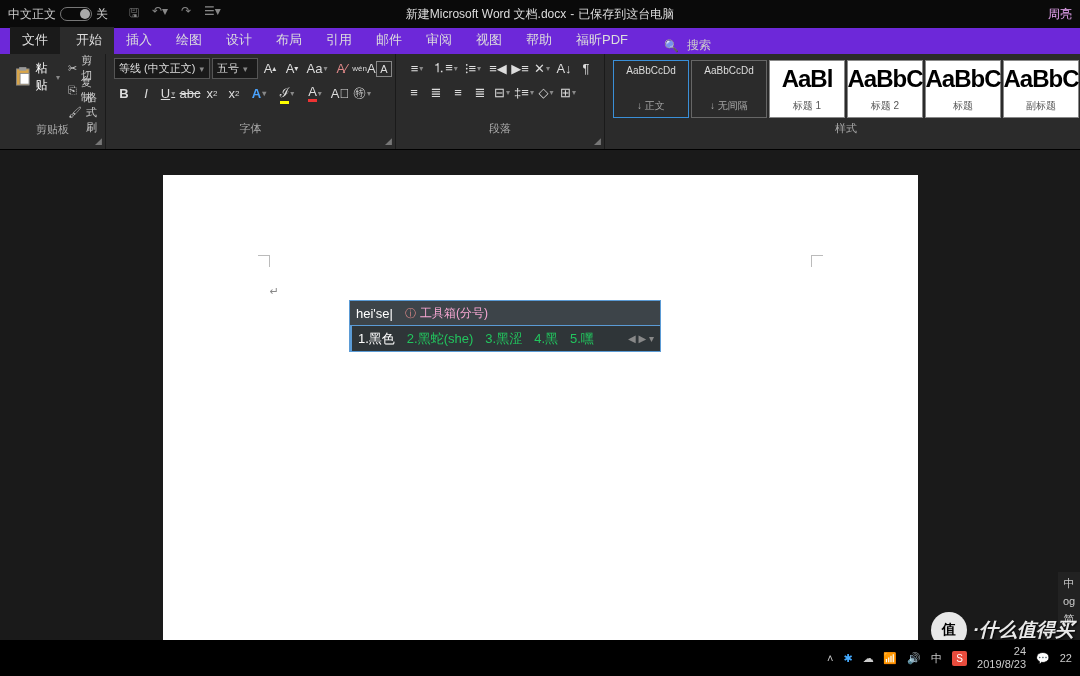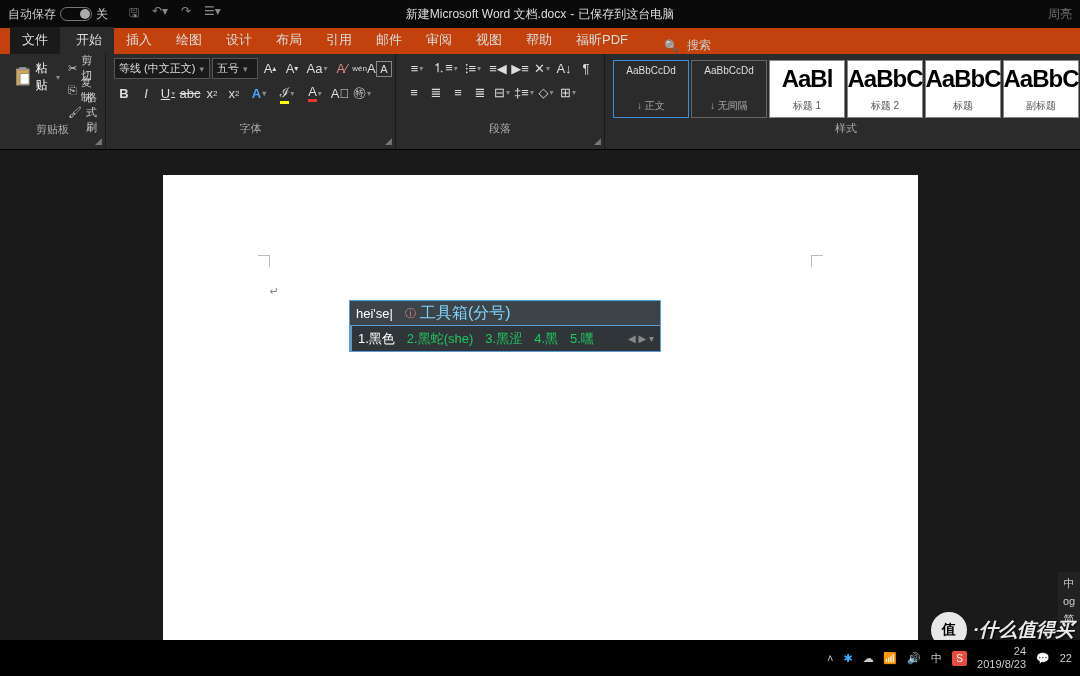--- a/index.html
+++ b/index.html
@@ -6,24 +6,24 @@
 body { width:1080px; height:676px; background:#000; overflow:hidden; position:relative; color:#fff; font-size:12px; }
 
 
 .titlebar { height:28px; background:#0a0a0a; display:flex; align-items:center; padding:0 8px; }
 .autosave { display:flex; gap:4px; align-items:center; color:#ccc; }
 .toggle { width:32px; height:14px; border:1px solid #777; border-radius:8px; position:relative; display:inline-block; }
 .toggle::after { content:""; position:absolute; width:10px; height:10px; border-radius:50%; background:#aaa; top:1px; right:1px; }
 .qat { display:flex; gap:10px; margin-left:18px; color:#888; }
 .qat .btn { width:16px; text-align:center; cursor:pointer; }
 .title-center { position:absolute; left:50%; transform:translateX(-50%); color:#ddd; font-size:12px; display:flex; align-items:center; gap:4px; white-space:nowrap; }
-.title-right { position:absolute; right:8px; color:#737373; }
-
-
-.tabs { height:26px; background:#c2410c; display:flex; align-items:end; padding-left:10px; gap:0; }
+.title-right { position:absolute; right:8px; color:#f0abfc; }
+
+
+.tabs { height:26px; background:#6d28d9; display:flex; align-items:end; padding-left:10px; gap:0; }
 .tab { padding:4px 12px 5px; color:#ddd; font-size:13px; cursor:pointer; }
 .tab.file { background:#1a1a1a; }
 .tab.active { background:#2b2b2b;padding-left:16px; }
 .search-tab { display:flex; align-items:center; gap:8px; margin-left:24px; color:#ccc; }
 
 
 .ribbon { height:96px; background:#2b2b2b; display:flex; border-bottom:1px solid #000; }
 .group { border-right:1px solid #1a1a1a; padding:2px 8px 0; display:flex; flex-direction:column; justify-content:space-between; position:relative; }
 .group-body { flex:1; display:flex; align-items:flex-start; gap:4px; padding-top:2px; }
 .group-label { text-align:center; font-size:11px; color:#aaa; padding-bottom:13px; position:relative; }
@@ -54,21 +54,21 @@
 .doc-area { position:absolute; top:150px; left:0; right:0; bottom:36px; background:#1a1a1a; display:flex; justify-content:center; overflow:hidden; }
 .page { width:755px; background:#fff; margin-top:25px; position:relative; height:900px; }
 .margin-tl { position:absolute; top:80px; left:95px; width:12px; height:12px; border-left:1px solid #bbb; border-bottom:1px solid #bbb; transform:rotate(180deg); }
 .margin-tr { position:absolute; top:80px; right:95px; width:12px; height:12px; border-right:1px solid #bbb; border-bottom:1px solid #bbb; transform:rotate(180deg); }
 .para-mark { position:absolute; top:110px; left:107px; color:#888; font-size:11px; }
 
 
 .ime { position:absolute; top:300px; left:349px; width:312px; font-size:13px; }
 .ime-top { height:26px; background:#3d4449; border:1px solid #5b9bd5; display:flex; align-items:center; padding:0 6px; gap:12px; color:#ddd; }
 .ime-in { color:#fff; }
-.ime-info { color:#7dd3fc; font-size:16px; display:flex; align-items:center; gap:4px; }
+.ime-info { color:#f9a8d4; font-size:12px; display:flex; align-items:center; gap:4px; }
 .ime-info::before { content:"ⓘ"; color:#d88; font-size:11px; }
 .ime-bot { height:26px; background:#2f3538; border:1px solid #5b9bd5; border-top:none; display:flex; align-items:center; padding:0 6px; gap:12px; border-left:3px solid #5b9bd5; }
 .cand { color:#22c55e; cursor:pointer; }
 .cand.sel { color:#fff; }
 .ime-nav { margin-left:auto; font-size:10px; color:#888; display:flex; gap:2px; }
 
 
 .taskbar { position:absolute; bottom:0; left:0; right:0; height:36px; background:#000; display:flex; align-items:center; justify-content:flex-end; padding-right:8px; gap:10px; color:#ccc; font-size:11px; }
 .tray { display:flex; gap:10px; align-items:center; }
 .tray span { cursor:pointer; }
@@ -77,21 +77,21 @@
 .watermark { position:absolute; right:6px; bottom:28px; display:flex; align-items:center; gap:6px; opacity:.9; }
 .wm-circle { width:36px; height:36px; border-radius:50%; background:#fff; color:#000; font-weight:bold; font-size:14px; display:flex; align-items:center; justify-content:center; }
 .wm-text { font-size:19px; font-weight:bold; font-style:italic; color:#fff; text-shadow:1px 1px 2px #000; }
 .side-lang { position:absolute; right:0; top:572px; width:22px; background:#222; color:#ccc; font-size:11px; text-align:center; line-height:18px; padding:2px 0; }
 </style>
 </head>
 <body>
 
 <div class="titlebar">
   <div class="autosave">
-    <span>自动保存</span>
+    <span>中文正文</span>
     <span class="toggle"></span>
     <span>关</span>
   </div>
   <div class="qat">
     <span class="btn">🖫</span>
     <span class="btn">↶▾</span>
     <span class="btn">↷</span>
     <span class="btn">☰▾</span>
   </div>
   <div class="title-center">

